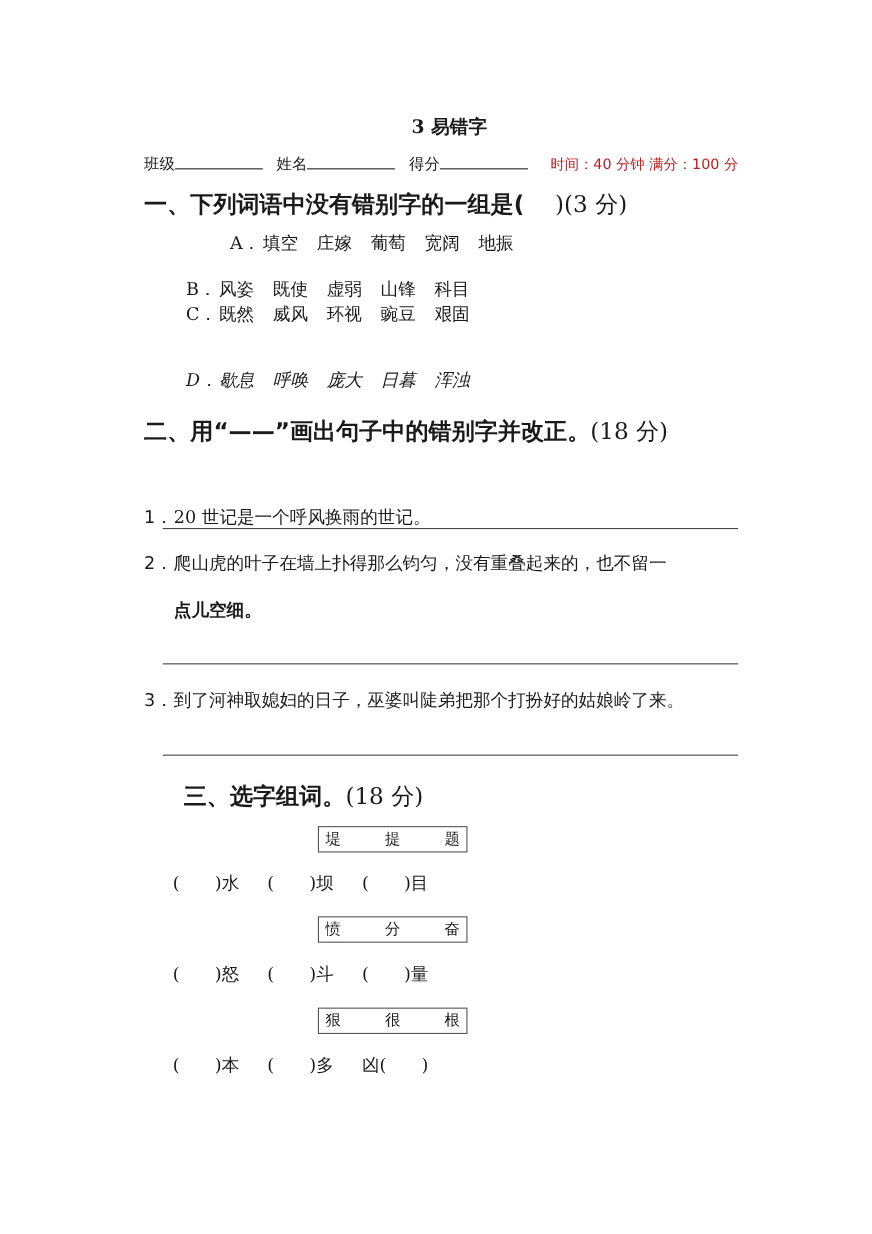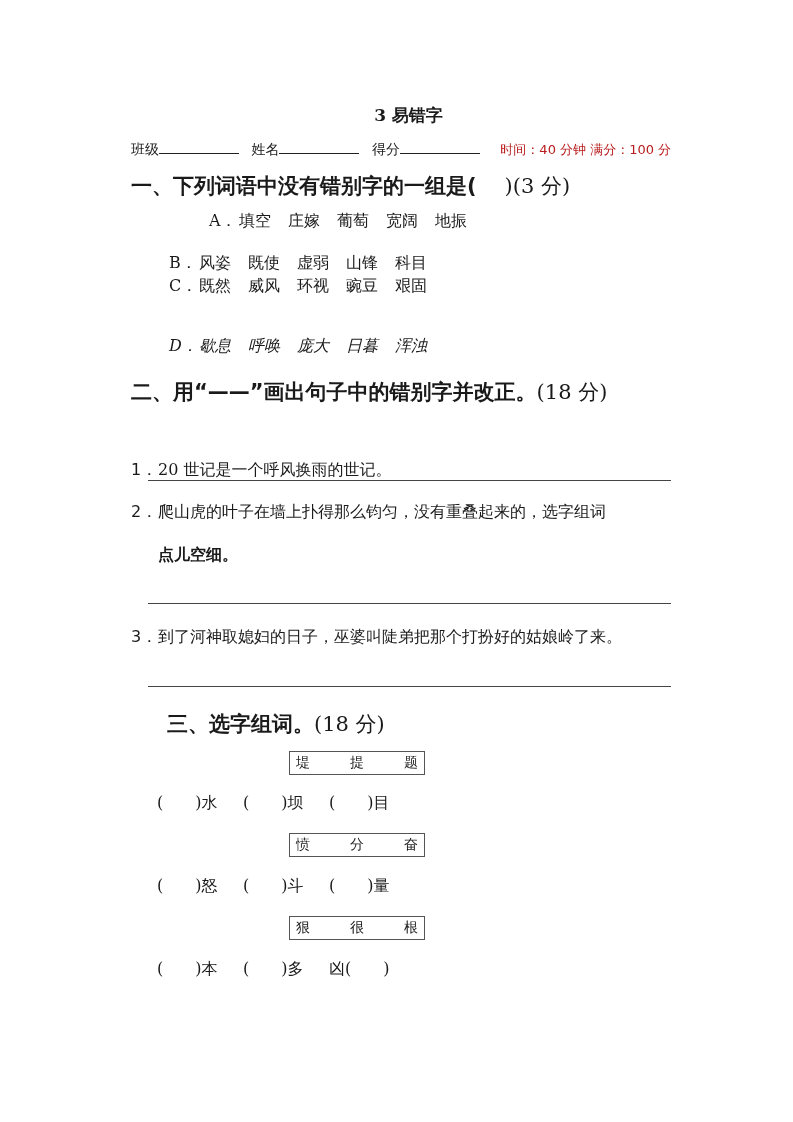--- a/index.html
+++ b/index.html
@@ -56,21 +56,21 @@
 <div class="abs heading" style="top:378px; left:119px;">
   <span>二、用“——”画出句子中的错别字并改正。</span><span class="score">(18 分)</span>
 </div>
 
 <div class="abs q" style="top:416px;margin-top:44px;">
   <span class="num">1．</span><span>20 世记是一个呼风换雨的世记。</span>
 </div>
 <div class="ans-line" style="top:480px;"></div>
 
 <div class="abs q" style="top:502px;">
-  <span class="num">2．</span><span>爬山虎的叶子在墙上扑得那么钧匀，没有重叠起来的，选字组词</span>
+  <span class="num">2．</span><span>爬山虎的叶子在墙上扑得那么钧匀，没有重叠起来的，也不留一</span>
 </div>
 <div class="abs cont" style="top:545px;font-weight:bold;">点儿空细。</div>
 <div class="ans-line" style="top:603px;"></div>
 
 <div class="abs q" style="top:627px;">
   <span class="num">3．</span><span>到了河神取媳妇的日子，巫婆叫陡弟把那个打扮好的姑娘岭了来。</span>
 </div>
 <div class="ans-line" style="top:686px;"></div>
 
 <div class="abs heading" style="top:710px; left:119px;margin-left:36px;">

